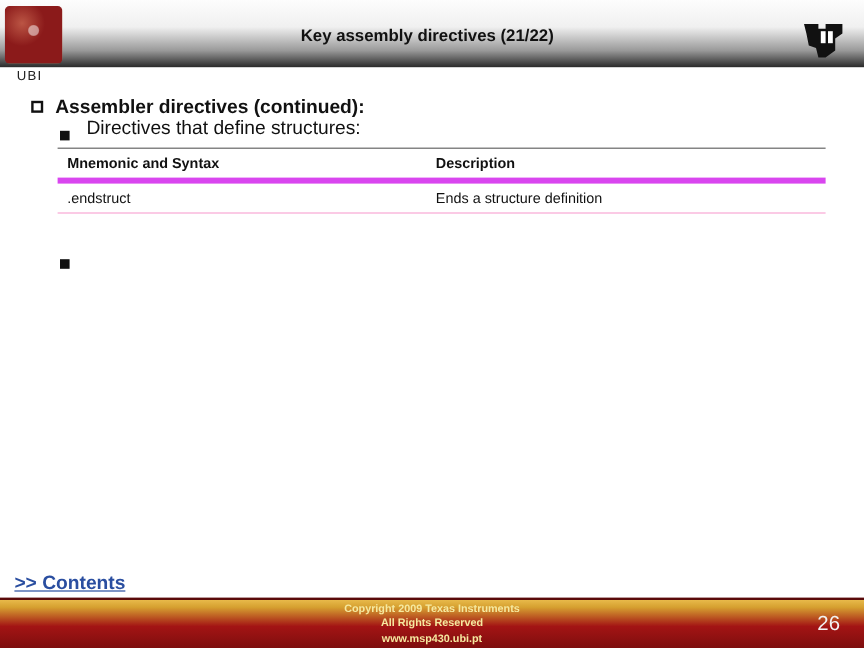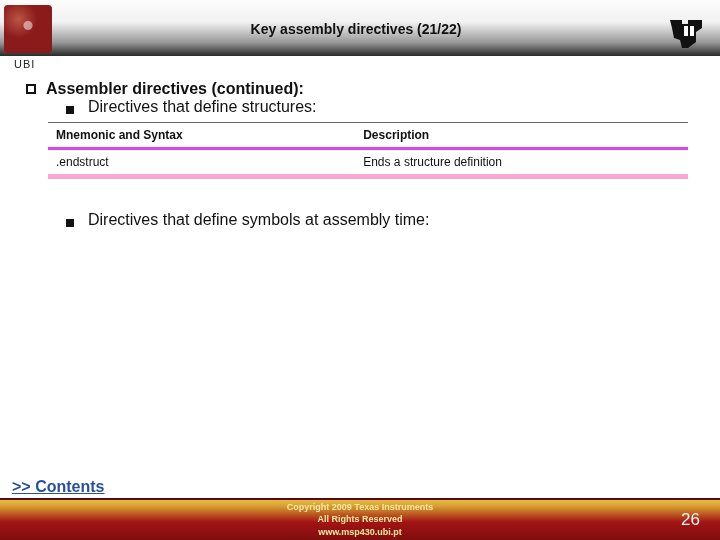--- a/index.html
+++ b/index.html
@@ -10,25 +10,25 @@
   .ubi-logo::after { content:""; position:absolute; inset:6px; background: radial-gradient(circle at 50% 40%, rgba(255,255,255,.5) 0 4px, transparent 5px); }
   .ubi-text { position: absolute; left: 14px; top: 58px; font-size: 11px; font-weight: normal; color: #222; letter-spacing: 1px; }
   .title { flex: 1; text-align: center; font-size: 14px; font-weight: bold; color: #111; padding-right: 60px; padding-top: 2px; }
   .ti-logo { position: absolute; right: 14px; top: 10px; width: 40px; height: 40px; }
   .ti-logo svg { width: 100%; height: 100%; }
 
   .content { padding: 24px 22px 0 22px; }
   .top-item { display: flex; align-items: baseline; font-size: 16px; font-weight: bold; color: #111; margin-left: 4px; }
   .bullet-square { width: 10px; height: 10px; border: 2px solid #111; margin-right: 10px; margin-top: 4px; flex-shrink: 0; }
   .bullet-filled { width: 8px; height: 8px; background: #111; margin-right: 14px; margin-top: 6px; flex-shrink: 0; }
-  .sub-item { display: flex; align-items: center; font-size: 16px; color: #111; margin-left: 44px; margin-bottom: 6px; }
+  .sub-item { display: flex; align-items: flex-end; font-size: 16px; color: #111; margin-left: 28px; margin-bottom: 6px; }
 
   .dir-table { width: 640px; margin-left: 26px; border-collapse: collapse; font-size: 12px; color: #111; }
-  .dir-table th { text-align: left; font-weight: bold; padding: 5px 8px; border-top: 1px solid #666; border-bottom: 3px solid #d946ef; }
-  .dir-table td { padding: 5px 8px; border-bottom: 5px solid #f9a8d4; }
+  .dir-table th { text-align: left; font-weight: bold; padding: 5px 8px; border-top: 1px solid #666; border-bottom: 5px solid #d946ef; }
+  .dir-table td { padding: 5px 8px; border-bottom: 1px solid #f9a8d4; }
   .dir-table th:first-child, .dir-table td:first-child { width: 48%; }
 
   .sub-item2 { margin-top: 32px; }
 
   .footer { position: absolute; left: 0; right: 0; bottom: 0; height: 42px; background: linear-gradient(to bottom, #e8b94a 0%, #d6a030 15%, #a31414 55%, #7e0e0e 100%); border-top: 2px solid #5a0a0a; }
   .contents-link { position: absolute; left: 12px; bottom: 44px; font-size: 16px; font-weight: bold; color: #2a4ea0; text-decoration: underline; }
   .copyright { position: absolute; left: 0; right: 0; bottom: 0; height: 42px; text-align: center; font-size: 9px; font-weight: bold; color: #f6e9a0; padding-top: 4px; line-height: 1.3; }
   .copyright .url { display: block; margin-top: 2px; }
   .page-num { position: absolute; right: 20px; bottom: 10px; font-size: 17px; color: #f2f2f2; }
 </style>
@@ -69,21 +69,20 @@
     <tbody>
       <tr>
         <td>.endstruct</td>
         <td>Ends a structure definition</td>
       </tr>
     </tbody>
   </table>
 
   <div class="sub-item sub-item2">
     <span class="bullet-filled"></span>
-    <span>Directives that define symbols at assembly time:</span>
   </div>
 </div>
 
 <a class="contents-link" href="#">&gt;&gt; Contents</a>
 
 <div class="footer">
   <div class="copyright">
     <span>Copyright 2009 Texas Instruments</span><br>
     <span>All Rights Reserved</span>
     <span class="url">www.msp430.ubi.pt</span>

